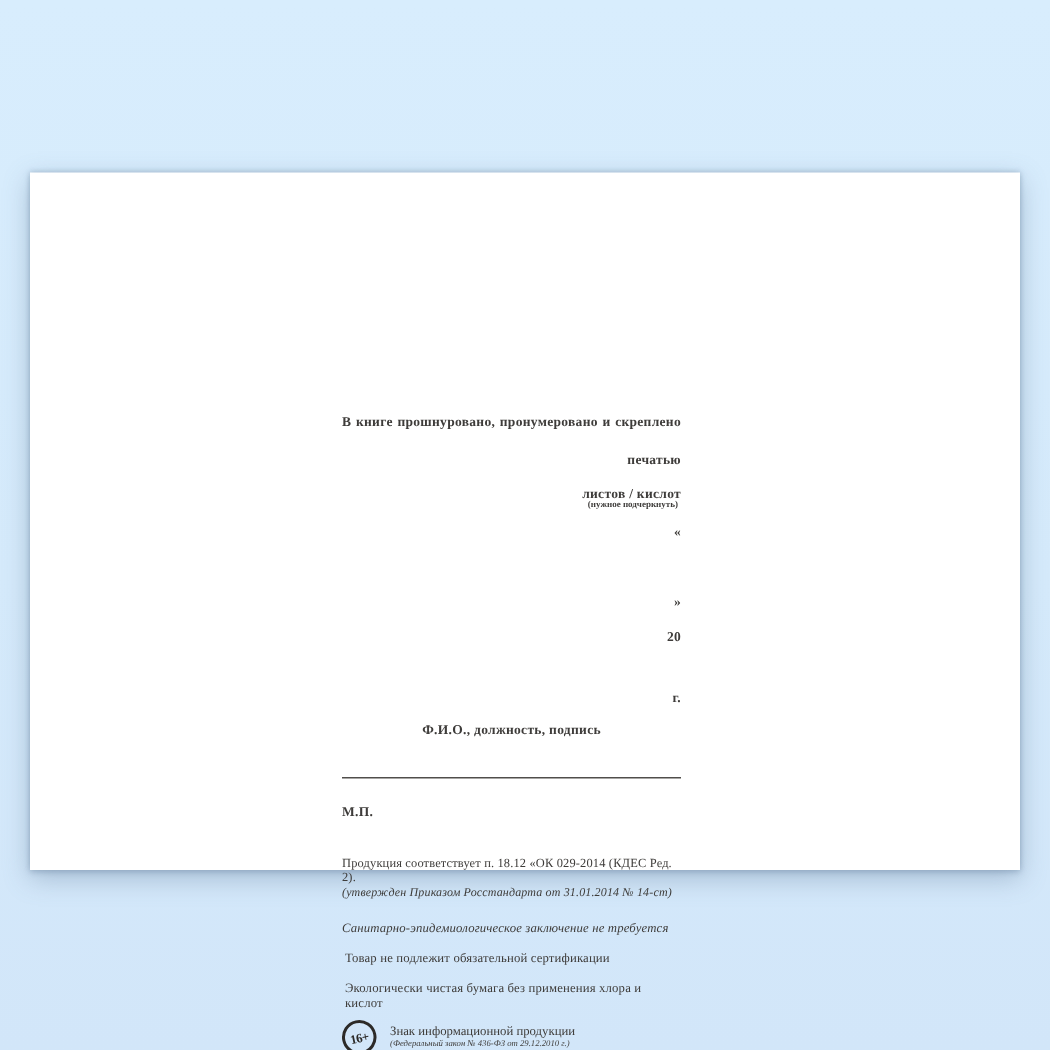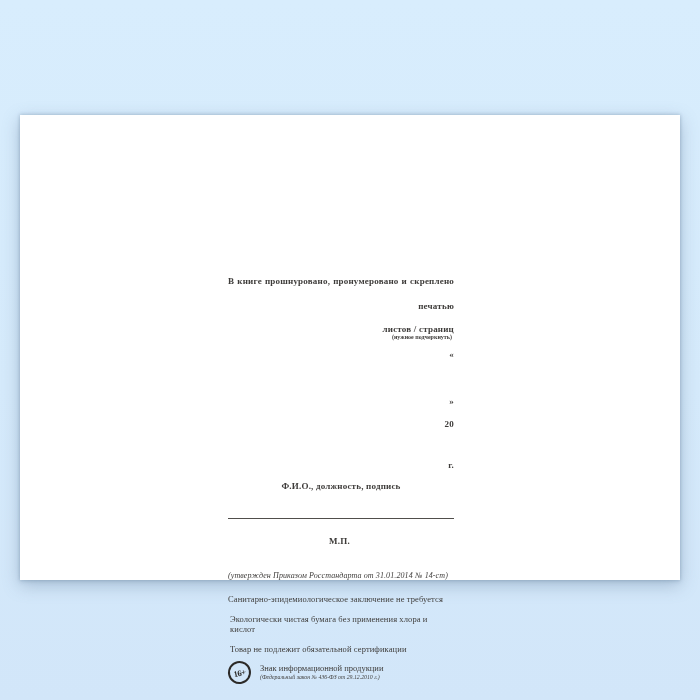--- a/index.html
+++ b/index.html
@@ -51,27 +51,27 @@
   .small-note {
     margin-top: -1px;
     font-size: 6px;
     line-height: 7px;
     letter-spacing: 0;
     text-align: right;
     padding-right: 2px;
   }
   .date-row { margin-top: 8px; }
   .fio-row { margin-top: 10px; align-items: center; }
-  .stamp { margin-top: 17px; text-align: center; padding-right: 3px; font-size: 9px; line-height: 11px; }
+  .stamp { margin-top: 17px; text-align: left; padding-right: 3px; font-size: 9px; line-height: 11px; }
   
   .comp-block { margin-top: 24px; font-size: 8.3px; line-height: 9.3px; letter-spacing: 0.1px; }
   .comp-l2 { font-size: 8px; }
   .comp-l3 { font-size: 8px; font-style: italic; }
   .note-line { font-size: 8.5px; line-height: 10px; letter-spacing: 0.1px; }
-  .sanitary  { margin-top: 14px; }
+  .sanitary  { margin-top: 14px; font-style: italic; }
   .cert      { margin-top: 10px; padding-left: 2px; }
   .ecology   { margin-top: 10px; padding-left: 2px; }
   .badge-row { margin-top: 7px; display: flex; align-items: center; }
   .age-badge {
     flex: 0 0 auto;
     width: 19px;
     height: 19px;
     border: 2.4px solid #2c2a28;
     border-radius: 50%;
     display: flex;
@@ -94,21 +94,21 @@
   <div class="paper">
     <div class="doc">
 
       <div class="form-block">
 
         <div class="justify-line">В книге прошнуровано, пронумеровано и скреплено</div>
 
         <div class="row seal-row">
           <span>печатью</span>
           <span class="uline"></span>
-          <span>листов / страниц</span>
+          <span>листов / кислот</span>
         </div>
 
         <div class="small-note">(нужное подчеркнуть)</div>
 
         <div class="row date-row">
           <span>«</span>
           <span class="uline w34"></span>
           <span>»</span>
           <span class="uline"></span>
           <span>20</span>
@@ -122,28 +122,29 @@
         </div>
 
         <div class="full-line"></div>
 
         <div class="stamp">М.П.</div>
       </div>
 
       <div>
 
         <div class="comp-block">
+          <div>Продукция соответствует п. 18.12 «ОК 029-2014 (КДЕС Ред. 2).</div>
           <div class="comp-l3">(утвержден Приказом Росстандарта от 31.01.2014 № 14-ст)</div>
         </div>
 
         <div class="note-line sanitary">Санитарно-эпидемиологическое заключение не требуется</div>
 
+        <div class="note-line cert">Товар не подлежит обязательной сертификации</div>
+
         <div class="note-line ecology">Экологически чистая бумага без применения хлора и кислот</div>
-
-        <div class="note-line cert">Товар не подлежит обязательной сертификации</div>
 
         <div class="badge-row">
           <div class="age-badge">16+</div>
           <div class="mark-text">
             <div class="mark-title">Знак информационной продукции</div>
             <div class="mark-law">(Федеральный закон № 436-ФЗ от 29.12.2010 г.)</div>
           </div>
         </div>
 
       </div>

